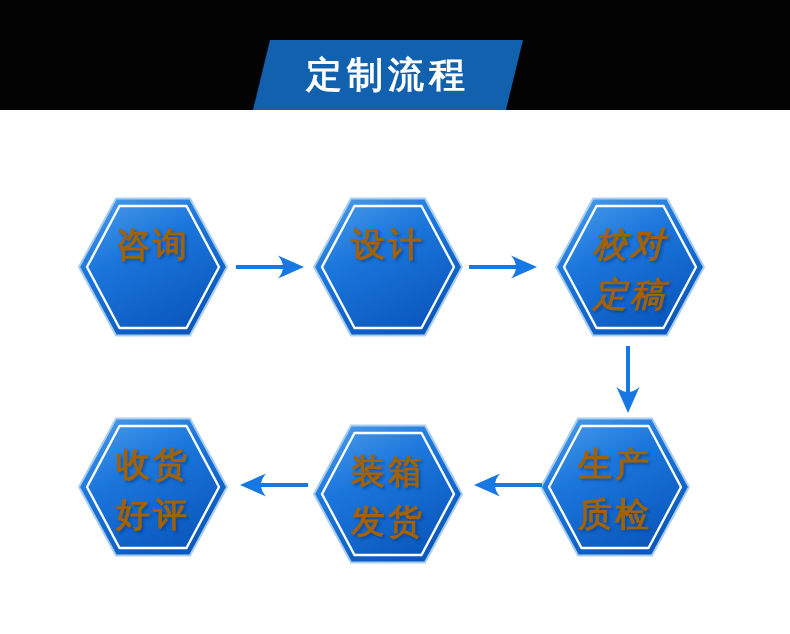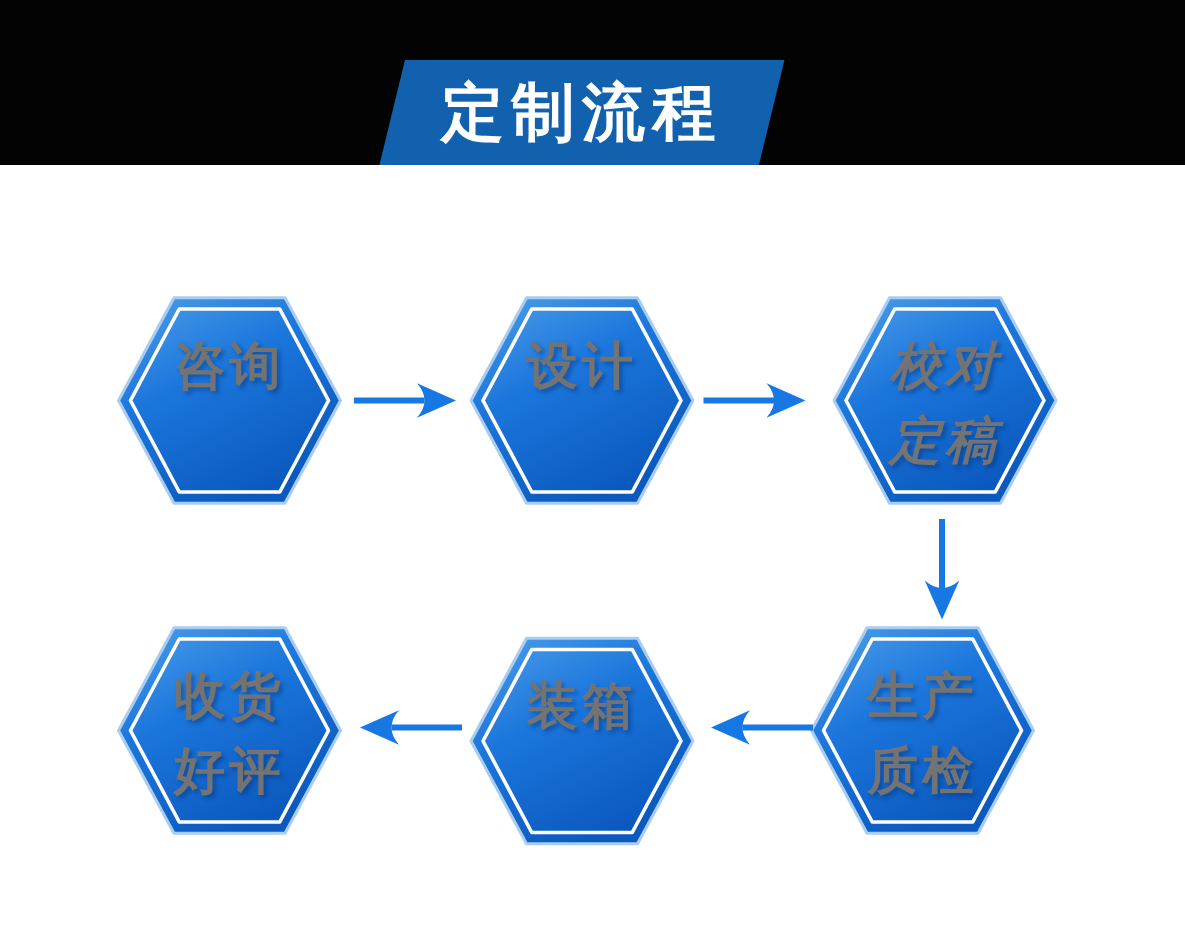--- a/index.html
+++ b/index.html
@@ -28,21 +28,21 @@
     transform-origin: top left;
   }
   .banner-title {
     position: absolute;
     left: 270px; top: 40px;
     width: 236px; height: 70px;
     display: flex;
     align-items: center;
     justify-content: center;
     color: #ffffff;
-    font-size: 42px;
+    font-size: 36px;
     font-weight: 900;
     letter-spacing: 5px;
     white-space: nowrap;
   }
 
   
   .hex {
     position: absolute;
     width: 150px; height: 140px;
   }
@@ -54,21 +54,21 @@
   .hex-5 { left: 313px; top: 424px; }
   .hex-6 { left: 78px;  top: 417px; text-align: right; }
 
   .hex-label {
     position: absolute;
     left: 0; top: 22px;
     width: 150px;
     display: flex;
     flex-direction: column;
     align-items: center;
-    color: #737373;
+    color: #a16207;
     font-size: 34px;
     font-weight: 900;
     line-height: 50px;
     letter-spacing: 3px;
     text-shadow: 2px 2px 3px rgba(0, 45, 110, 0.45);
     pointer-events: none;
   }
 
   
   .arrow { position: absolute; }
@@ -141,20 +141,21 @@
     </div>
   </div>
 
   <div class="hex hex-5">
     <svg viewBox="0 0 150 140">
       <polygon points="1,70 38,1.5 112,1.5 149,70 112,138.5 38,138.5" fill="url(#hexGrad)" stroke="#A9CDEF" stroke-width="2" stroke-linejoin="round"></polygon>
       <polygon points="9,70 41.5,9 108.5,9 141,70 108.5,131 41.5,131" fill="none" stroke="#FFFFFF" stroke-width="2.4" stroke-linejoin="round"></polygon>
     </svg>
     <div class="hex-label">
       <span>装箱</span>
+      <span>发货</span>
     </div>
   </div>
 
   <div class="hex hex-6">
     <svg viewBox="0 0 150 140">
       <polygon points="1,70 38,1.5 112,1.5 149,70 112,138.5 38,138.5" fill="url(#hexGrad)" stroke="#A9CDEF" stroke-width="2" stroke-linejoin="round"></polygon>
       <polygon points="9,70 41.5,9 108.5,9 141,70 108.5,131 41.5,131" fill="none" stroke="#FFFFFF" stroke-width="2.4" stroke-linejoin="round"></polygon>
     </svg>
     <div class="hex-label">
       <span>收货</span>

